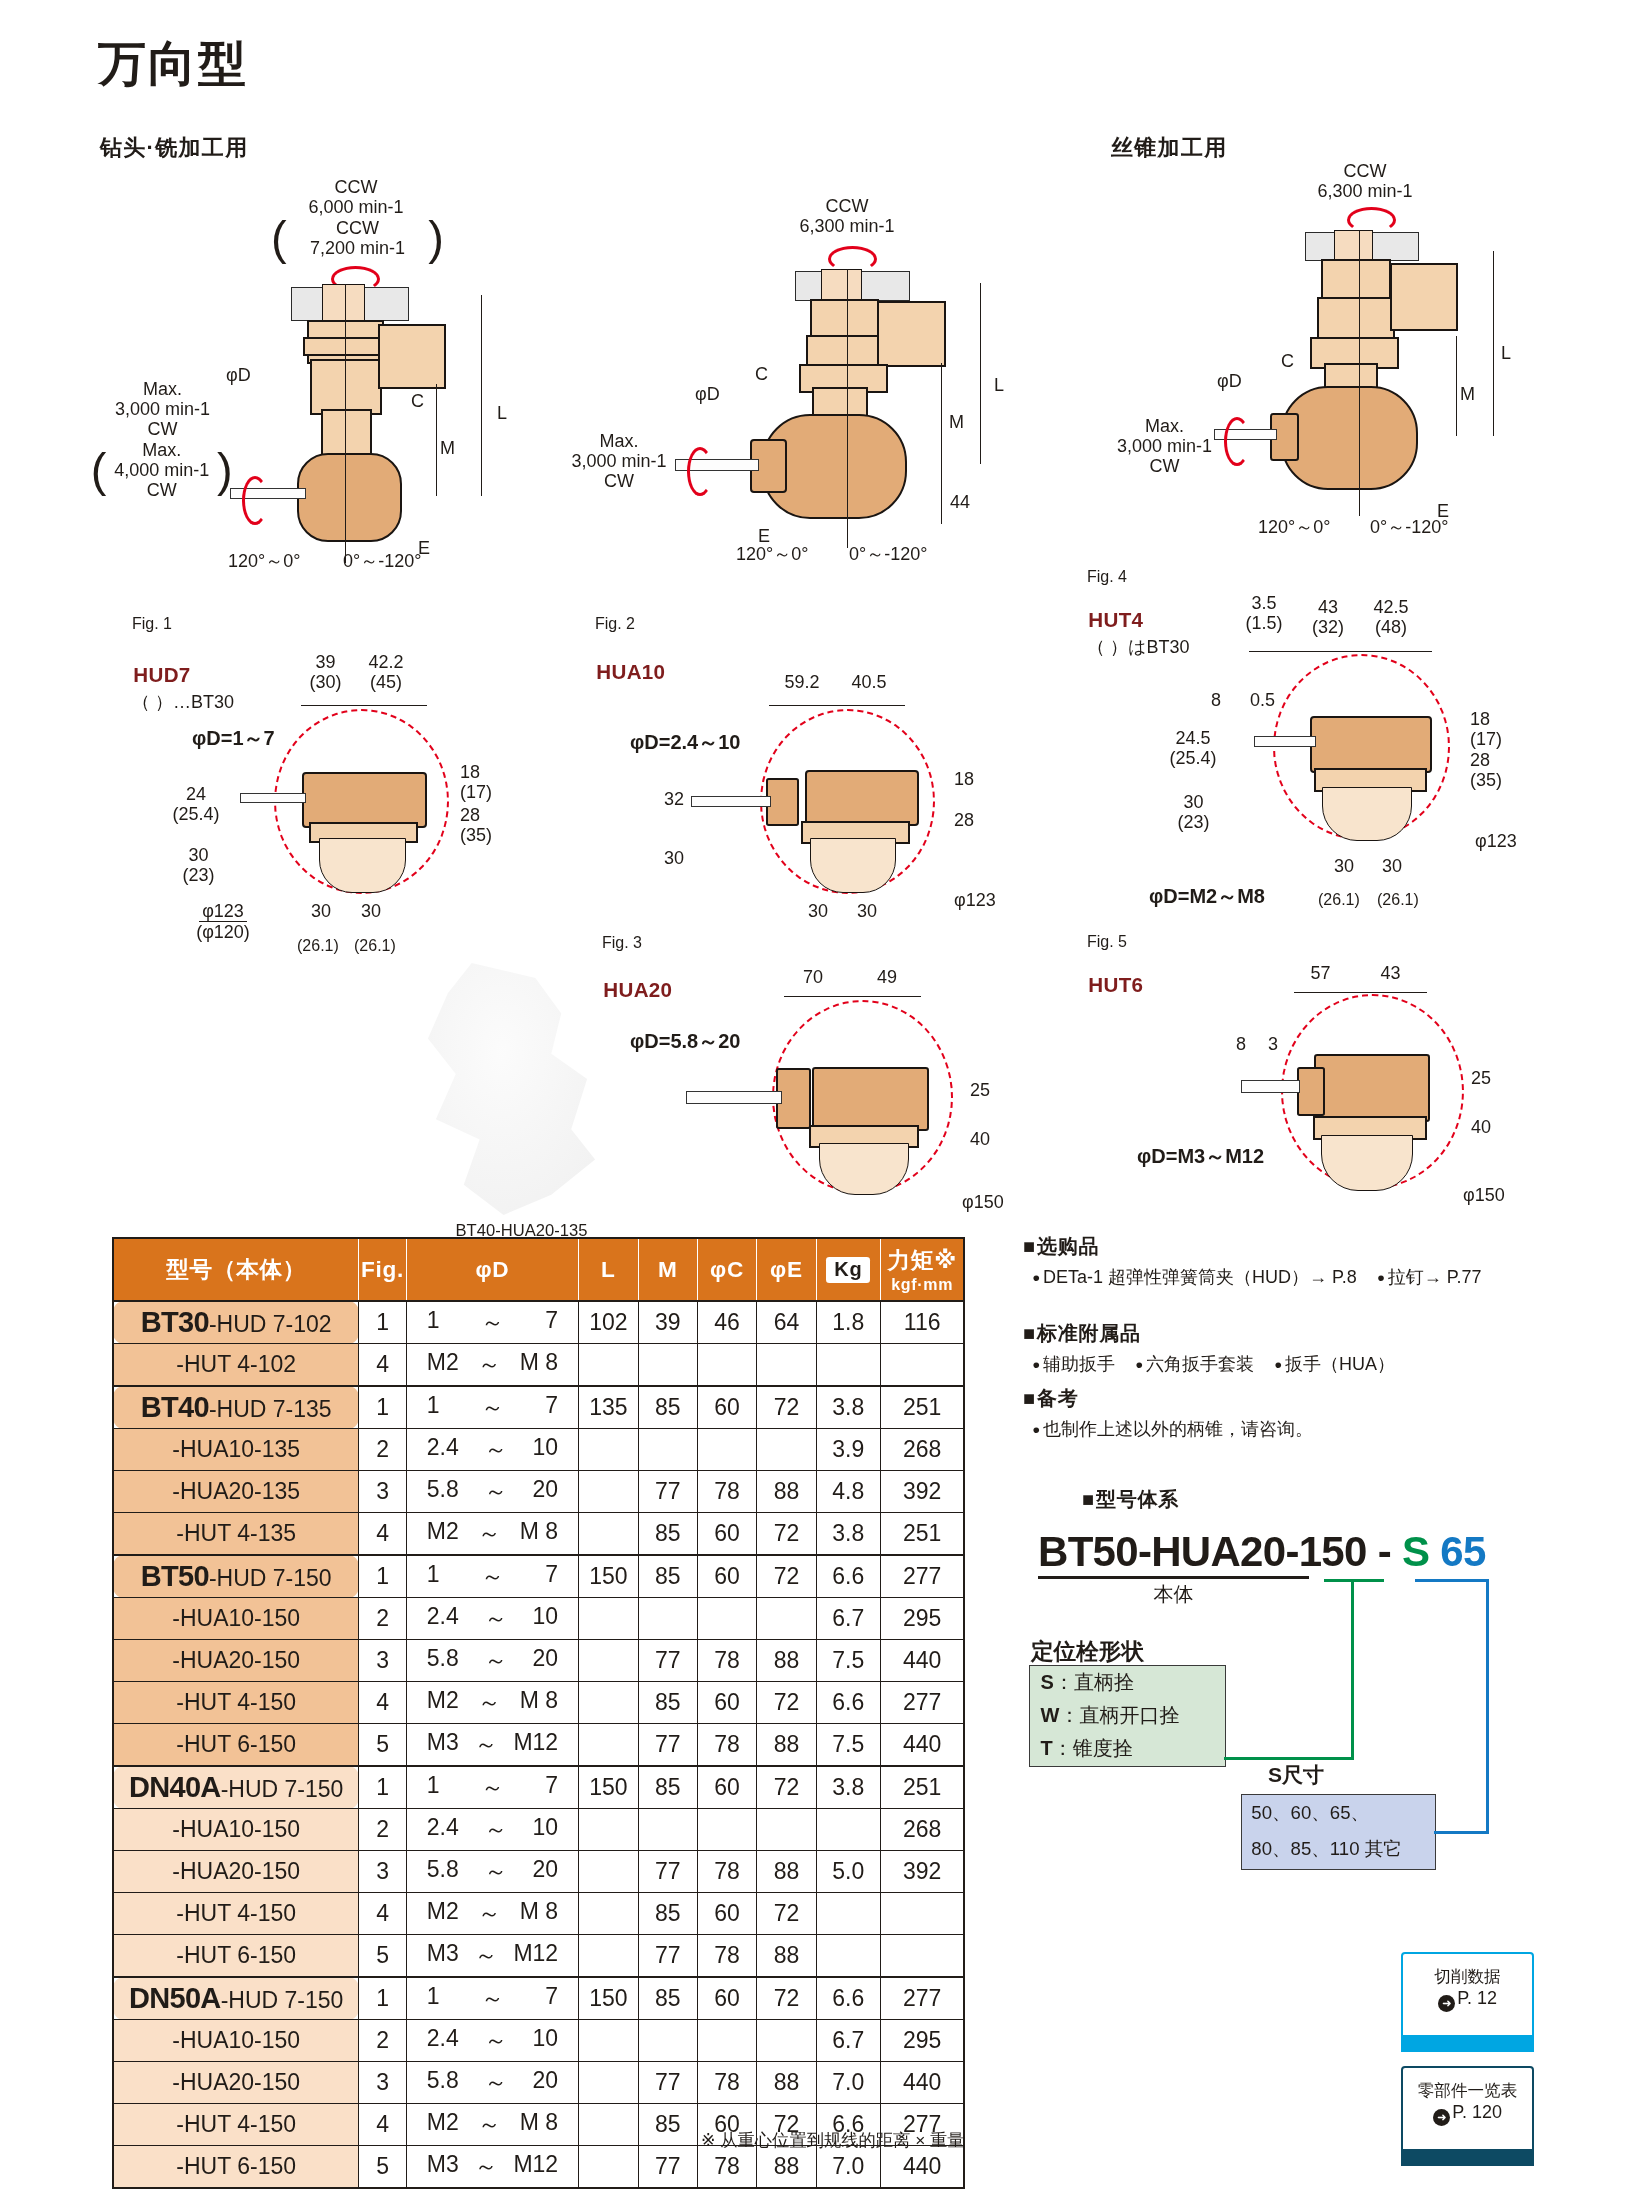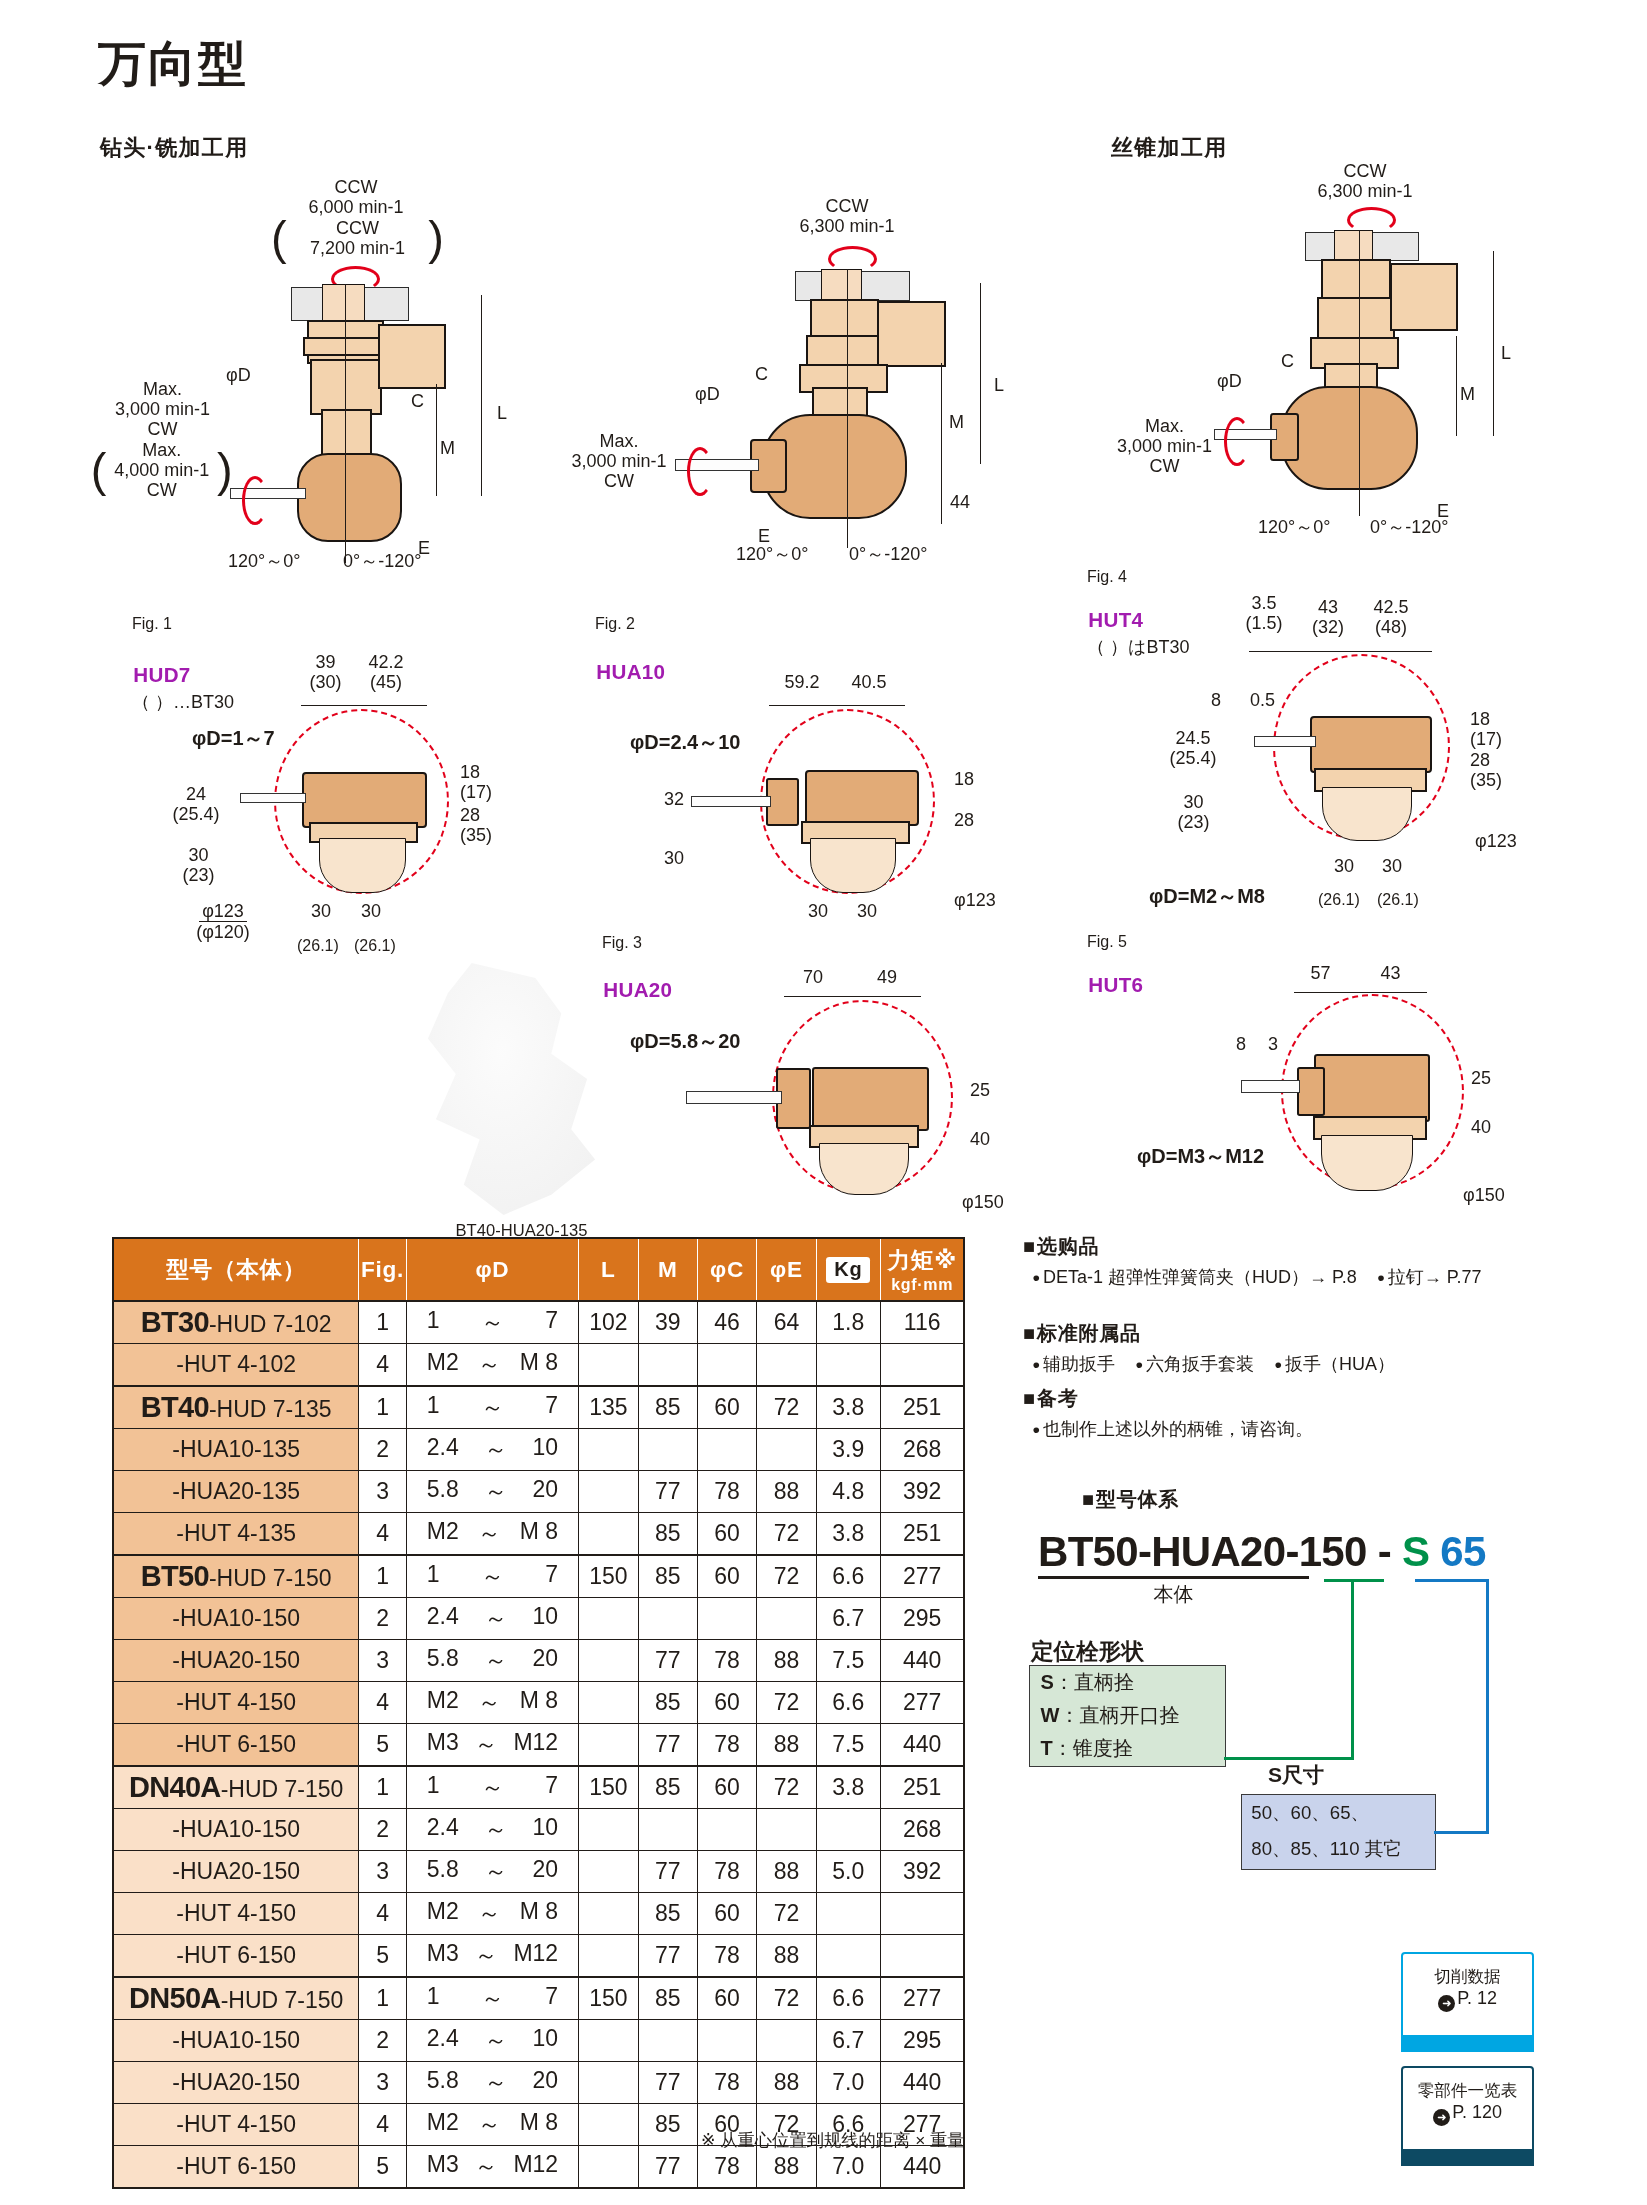--- a/index.html
+++ b/index.html
@@ -12,21 +12,21 @@
   
   #page-title{left:98px;top:32px;font-size:48px;font-weight:bold;letter-spacing:2px;}
   .sec-h{font-size:22px;font-weight:bold;letter-spacing:1.3px;}
   #sec-drill{left:100px;top:133px;}
   #sec-tap{left:1111px;top:133px;}
 
   
   .dim{font-size:18px;line-height:1.12;}
   .dim-s{font-size:16px;line-height:1.12;}
   .figlab{font-size:16px;}
-  .code{font-size:20.6px;font-weight:bold;color:#a21caf;letter-spacing:0.3px;}
+  .code{font-size:20.6px;font-weight:bold;color:#7f1d1d;letter-spacing:0.3px;}
   .phi{font-size:20px;font-weight:bold;}
   .ctr{text-align:center;}
 
   
   .ln{position:absolute;background:#211c18;}
   .hl{height:1.1px;}
   .vl{width:1.1px;}
   .dashc{position:absolute;border:2.7px dashed #e2001a;border-radius:50%;}
   .body-dk{position:absolute;background:#e2ab77;border:2px solid #1a1512;}
   .body-md{position:absolute;background:#f3d3ae;border:2px solid #1a1512;}
@@ -49,21 +49,21 @@
   #photo-cap{left:412px;top:1221px;width:219px;font-size:16.6px;text-align:center;}
 
   
   #spec-table{position:absolute;left:112px;top:1237px;border-collapse:collapse;
               border:2.7px solid #211c18;background:#fff;}
   #spec-table th{background:#d9741c;color:#fff;font-weight:bold;
                  border:1.3px solid #fff;padding:0;height:61px;font-size:22.6px;
                  letter-spacing:0.7px;}
   #spec-table td{border:1.3px solid #211c18;text-align:center;font-size:23px;
                  height:41px;padding:0 2.7px;font-weight:500;}
-  #spec-table tr.grp td{border-top:2.7px solid #211c18;}
+  #spec-table tr.grp td{border-top:2.7px solid #211c18;border-radius:11px;}
   td.model{background:#f2c296;text-align:right;padding-right:10.6px;
            font-size:24.6px;font-weight:bold;width:239px;letter-spacing:0px;}
   td.model.lt{background:#fae0c8;}
   td.model b{font-size:29px;font-weight:bold;letter-spacing:-0.7px;}
   td.dcol{width:166px;}
   td.dcol .dd{display:flex;justify-content:space-between;padding:0 17.3px;}
   td.fig{width:41px;}
   td.num{width:53px;}
   td.kg{width:58px;}
   td.tq{width:77px;}

